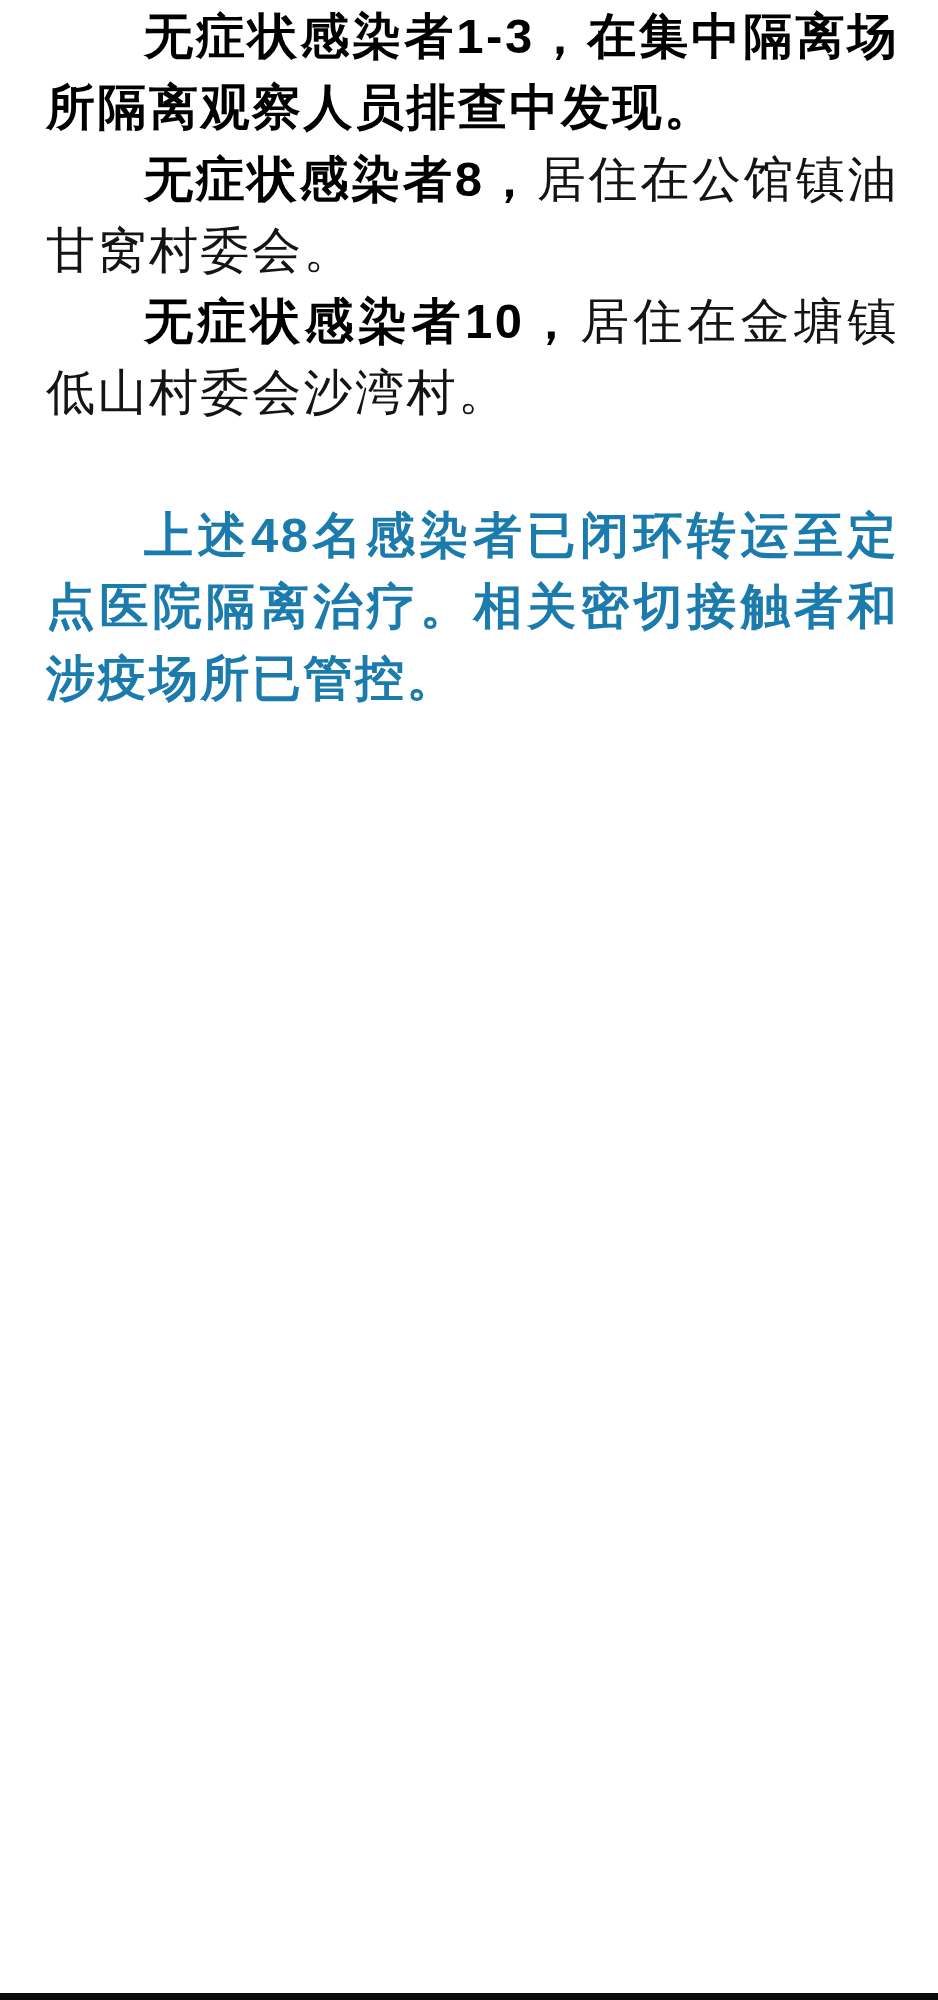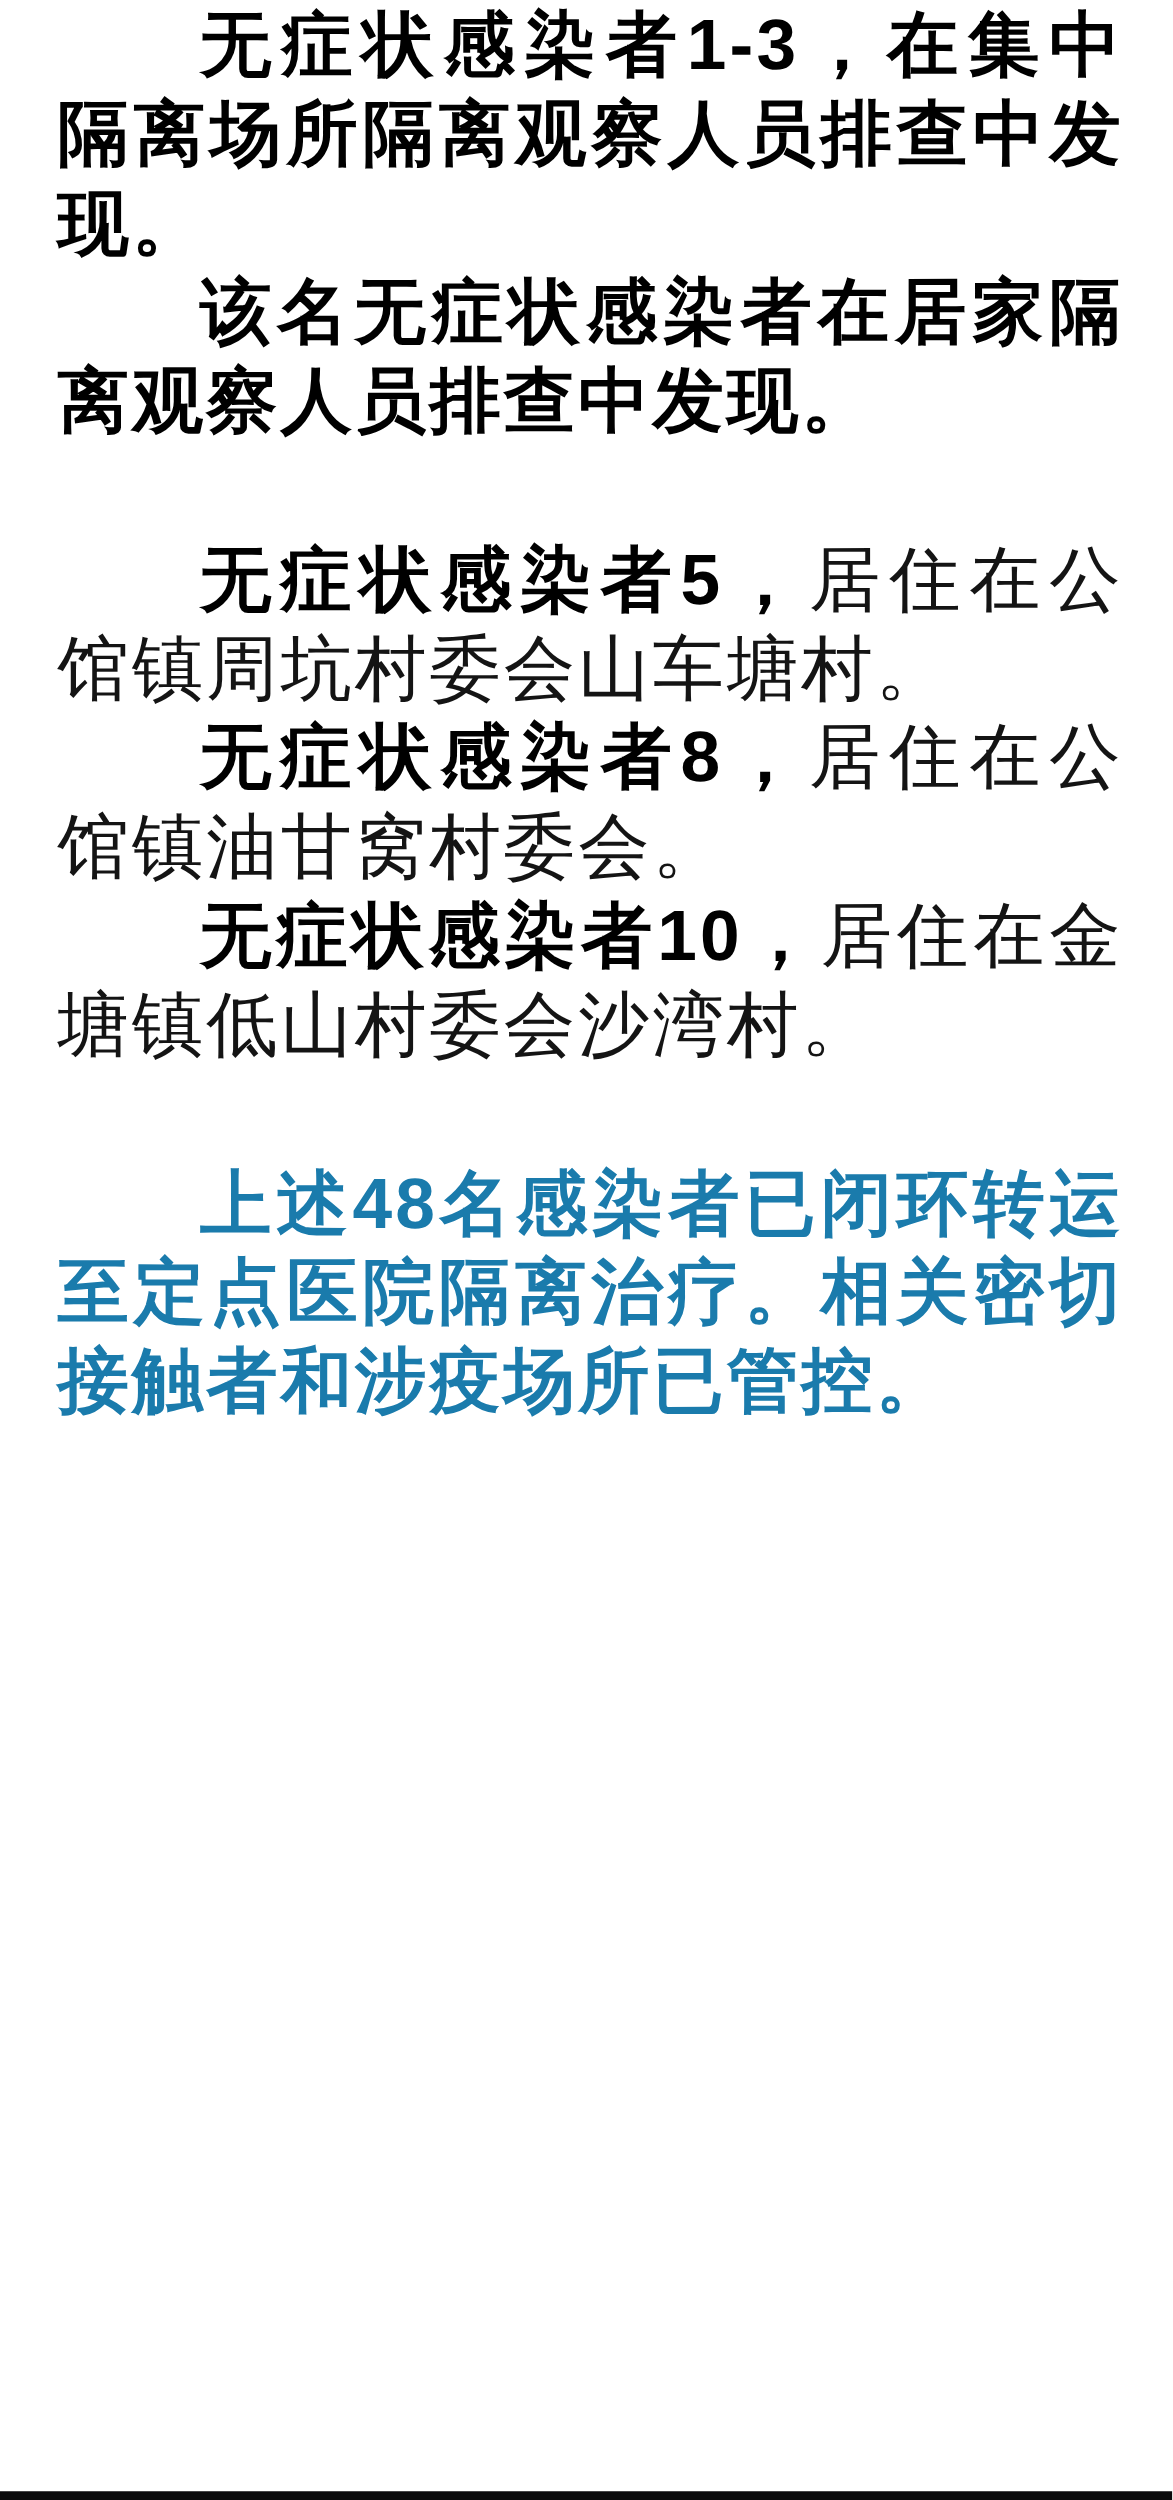--- a/index.html
+++ b/index.html
@@ -6,21 +6,21 @@
   .page {
     position: relative;
     width: 938px;
     height: 2000px;
     background: #ffffff;
     overflow: hidden;
     font-family: "Liberation Sans", sans-serif;
   }
   .article {
     padding: 1px 39px 0 46px;
-    font-size: 57px;
+    font-size: 49px;
     line-height: 71.3px;
     letter-spacing: 2.5px;
     color: #141414;
     text-align: justify;
     text-justify: inter-ideograph;
   }
   .article p {
     margin: 0;
     text-indent: 2em;
   }
@@ -51,27 +51,21 @@
 <body>
 
 <div class="page">
   <div class="article">
 
     <p>
       <span class="seg-bold">无症状感染者1-3，在集中隔离场所隔离观察人员排查中发现。</span><span class="seg-regular"></span>
     </p>
 
 
-    <p>
-      <span class="seg-bold">该名无症状感染者在居家隔离观察人员排查中发现。</span><span class="seg-regular"></span>
-    </p>
 
-    <p class="gap-before">
-      <span class="seg-bold">无症状感染者5，</span><span class="seg-regular">居住在公馆镇周坑村委会山车塘村。</span>
-    </p>
 
 
 
     <p>
       <span class="seg-bold">无症状感染者8，</span><span class="seg-regular">居住在公馆镇油甘窝村委会。</span>
     </p>
 
 
     <p>
       <span class="seg-bold">无症状感染者10，</span><span class="seg-regular">居住在金塘镇低山村委会沙湾村。</span>

